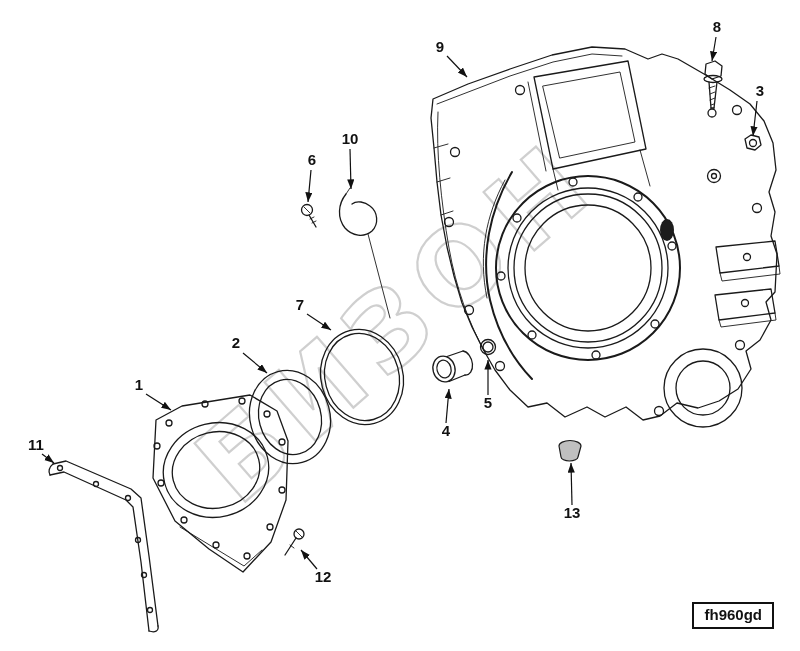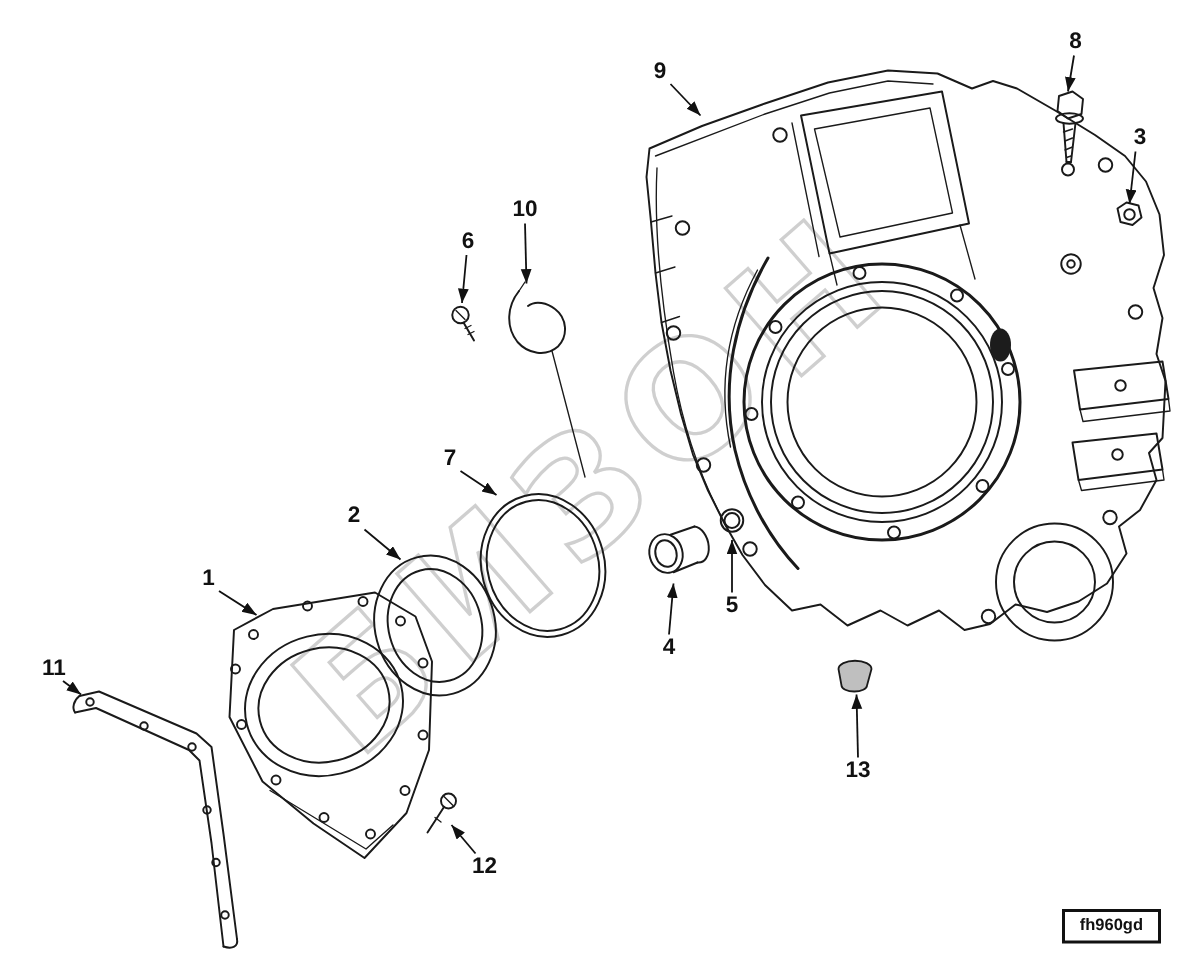--- a/index.html
+++ b/index.html
@@ -48,21 +48,21 @@
 
   .fig-label {
     position: absolute;
     right: 26px;
     bottom: 22px;
     border: 2px solid #111111;
     background: #ffffff;
     padding: 3px 10px 4px 10px;
     font-family: "Liberation Sans", sans-serif;
     font-weight: bold;
-    font-size: 11px;
+    font-size: 15px;
     color: #111111;
     line-height: 1.1;
   }
 </style>
 </head>
 <body>
 
 <div class="page">
   <svg id="diagram" width="800" height="651" viewBox="0 0 800 651" xmlns="http://www.w3.org/2000/svg">
 

